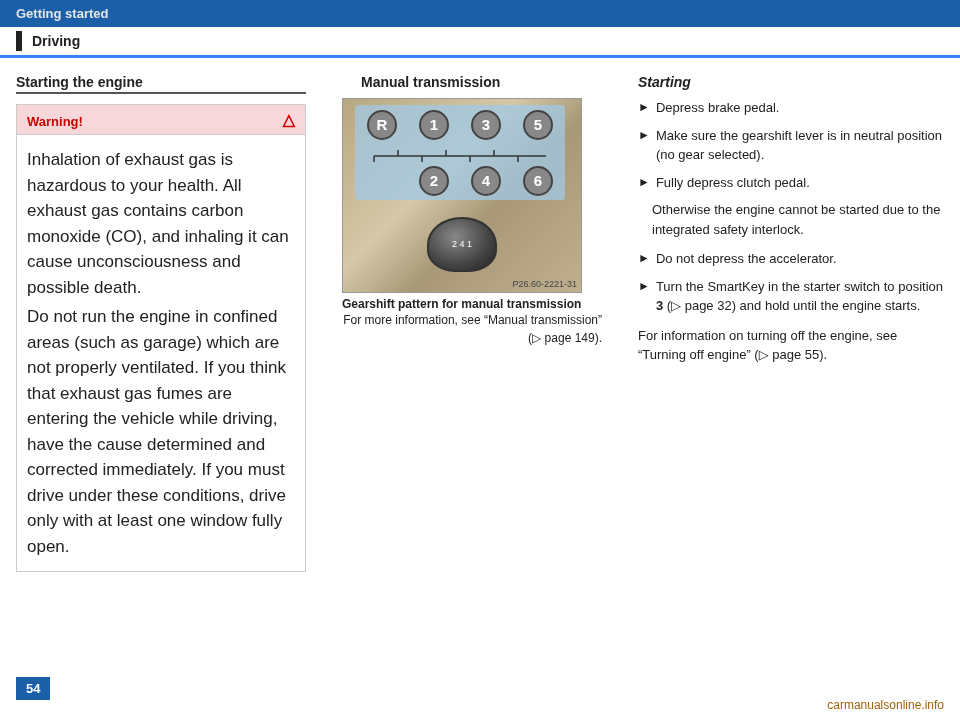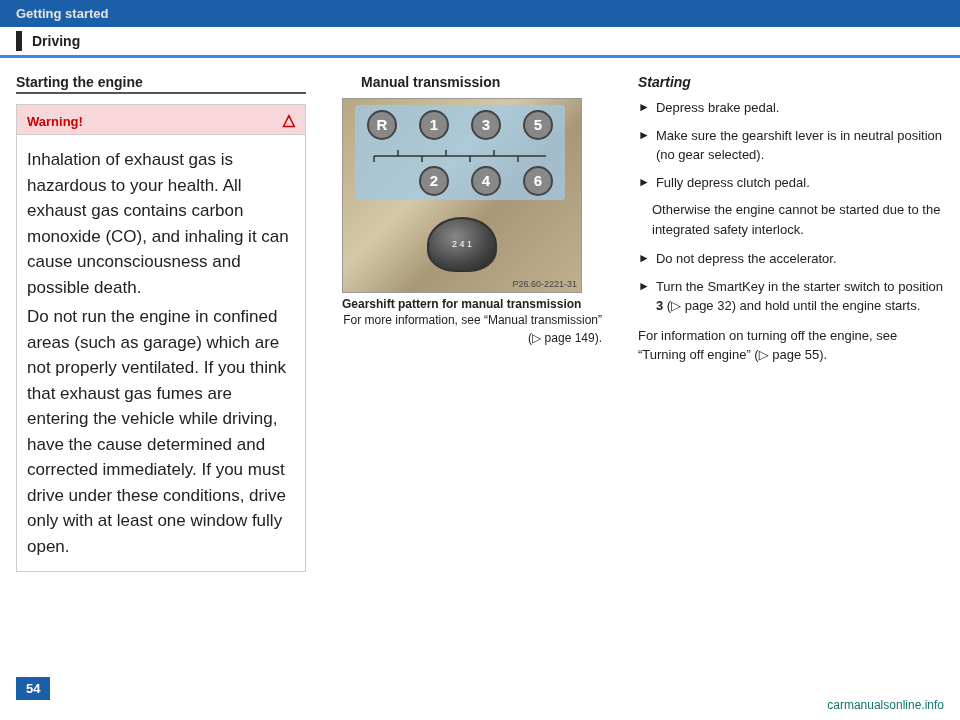--- a/index.html
+++ b/index.html
@@ -229,21 +229,21 @@
       color: #fff;
       font-weight: bold;
       font-size: 13px;
       padding: 4px 10px;
     }
     
     #watermark {
       position: absolute;
       bottom: 8px;
       right: 16px;
-      color: #0f766e;
+      color: #a16207;
       font-size: 12px;
     }
     .bold { font-weight: bold; }
     .arrow-sym { font-size: 12px; }
   </style>
 </head>
 <body>
 
 <div id="header-bar">
   <span>Getting started</span>

